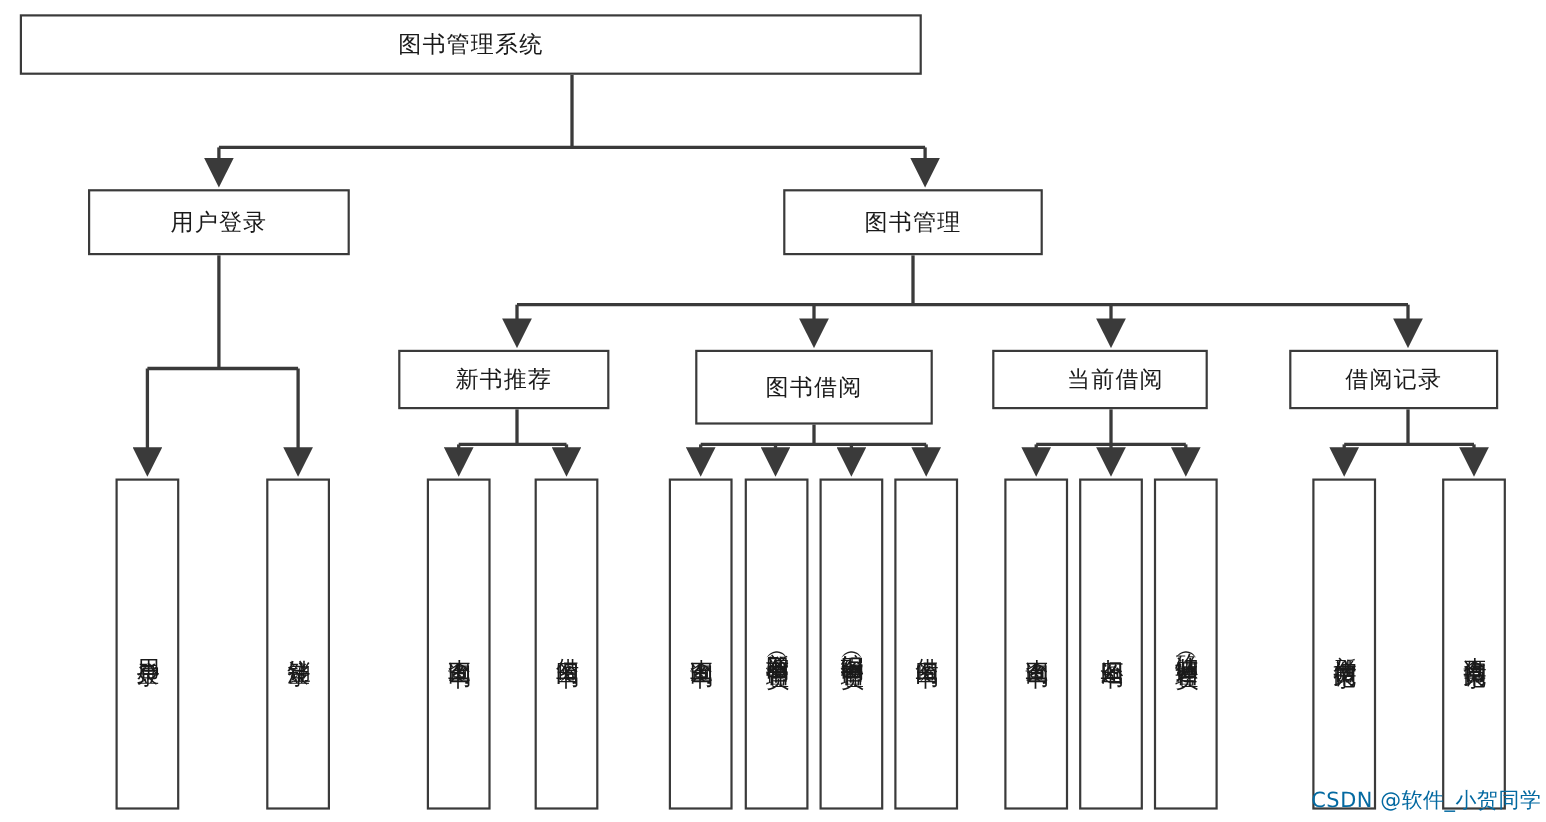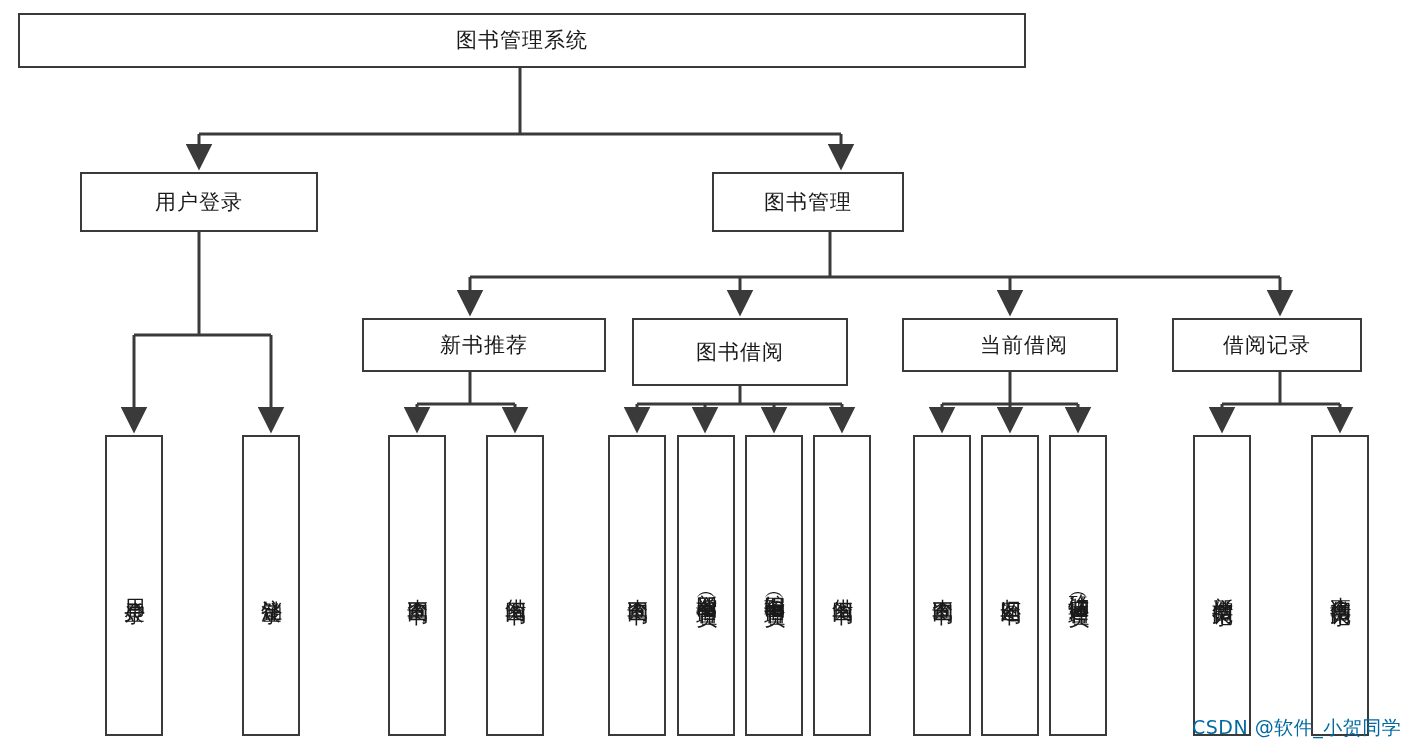--- a/index.html
+++ b/index.html
@@ -118,38 +118,38 @@
       <path d="M 1010 404 L 1010 429" marker-end="url(#arrow)"></path>
       <path d="M 1078 404 L 1078 429" marker-end="url(#arrow)"></path>
 
       <path d="M 1280 372 L 1280 404"></path>
       <path d="M 1222 404 L 1340 404"></path>
       <path d="M 1222 404 L 1222 429" marker-end="url(#arrow)"></path>
       <path d="M 1340 404 L 1340 429" marker-end="url(#arrow)"></path>
     </g>
   </svg>
 
-  <div class="node root" style="left:18px; top:13px; width:1008px; height:55px;">
+  <div class="node root" style="left:18px; top:13px; width:820px; height:55px;">
     <span class="label">图书管理系统</span>
   </div>
 
   <div class="node" style="left:80px; top:172px; width:238px; height:60px;">
     <span class="label">用户登录</span>
   </div>
-  <div class="node" style="left:712px; top:172px; width:192px; height:60px;">
+  <div class="node" style="left:712px; top:172px; width:236px; height:60px;">
     <span class="label">图书管理</span>
   </div>
 
-  <div class="node" style="left:362px; top:318px; width:244px; height:54px;">
+  <div class="node" style="left:362px; top:318px; width:192px; height:54px;">
     <span class="label">新书推荐</span>
   </div>
   <div class="node" style="left:632px; top:318px; width:216px; height:68px;">
     <span class="label">图书借阅</span>
   </div>
-  <div class="node" style="left:902px; top:318px; width:216px; height:54px;padding-left:28px;">
+  <div class="node" style="left:902px; top:318px; width:196px; height:54px;padding-left:28px;">
     <span class="label">当前借阅</span>
   </div>
   <div class="node" style="left:1172px; top:318px; width:190px; height:54px;">
     <span class="label">借阅记录</span>
   </div>
 
   <div class="node leaf" style="left:105px; top:435px; width:58px; height:301px;">
     <span class="label">用户登录</span>
   </div>
   <div class="node leaf" style="left:242px; top:435px; width:58px; height:301px;">

